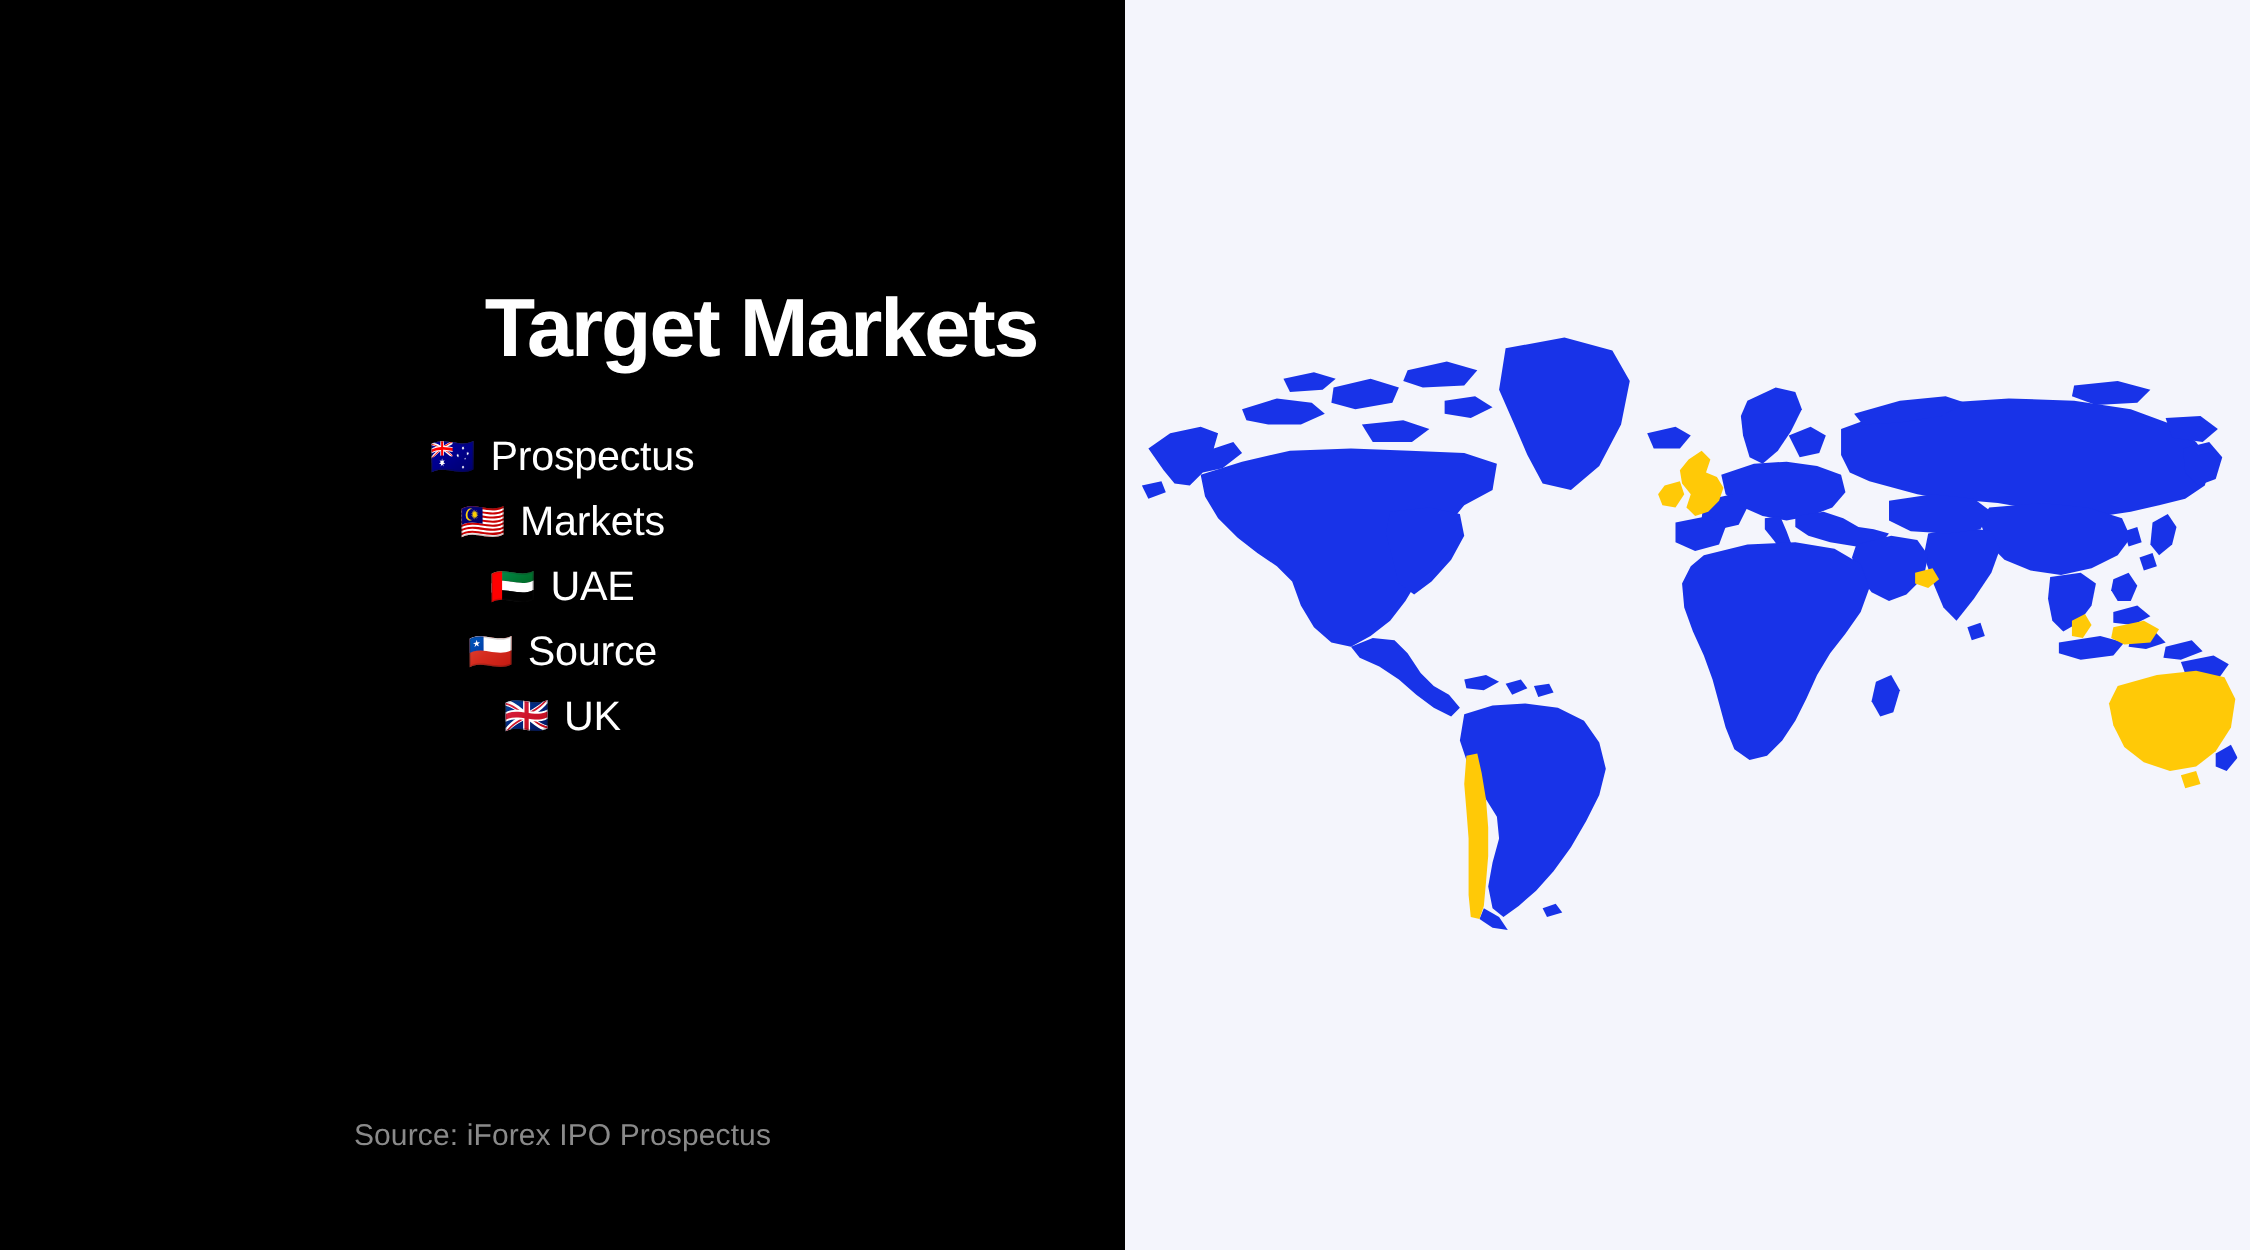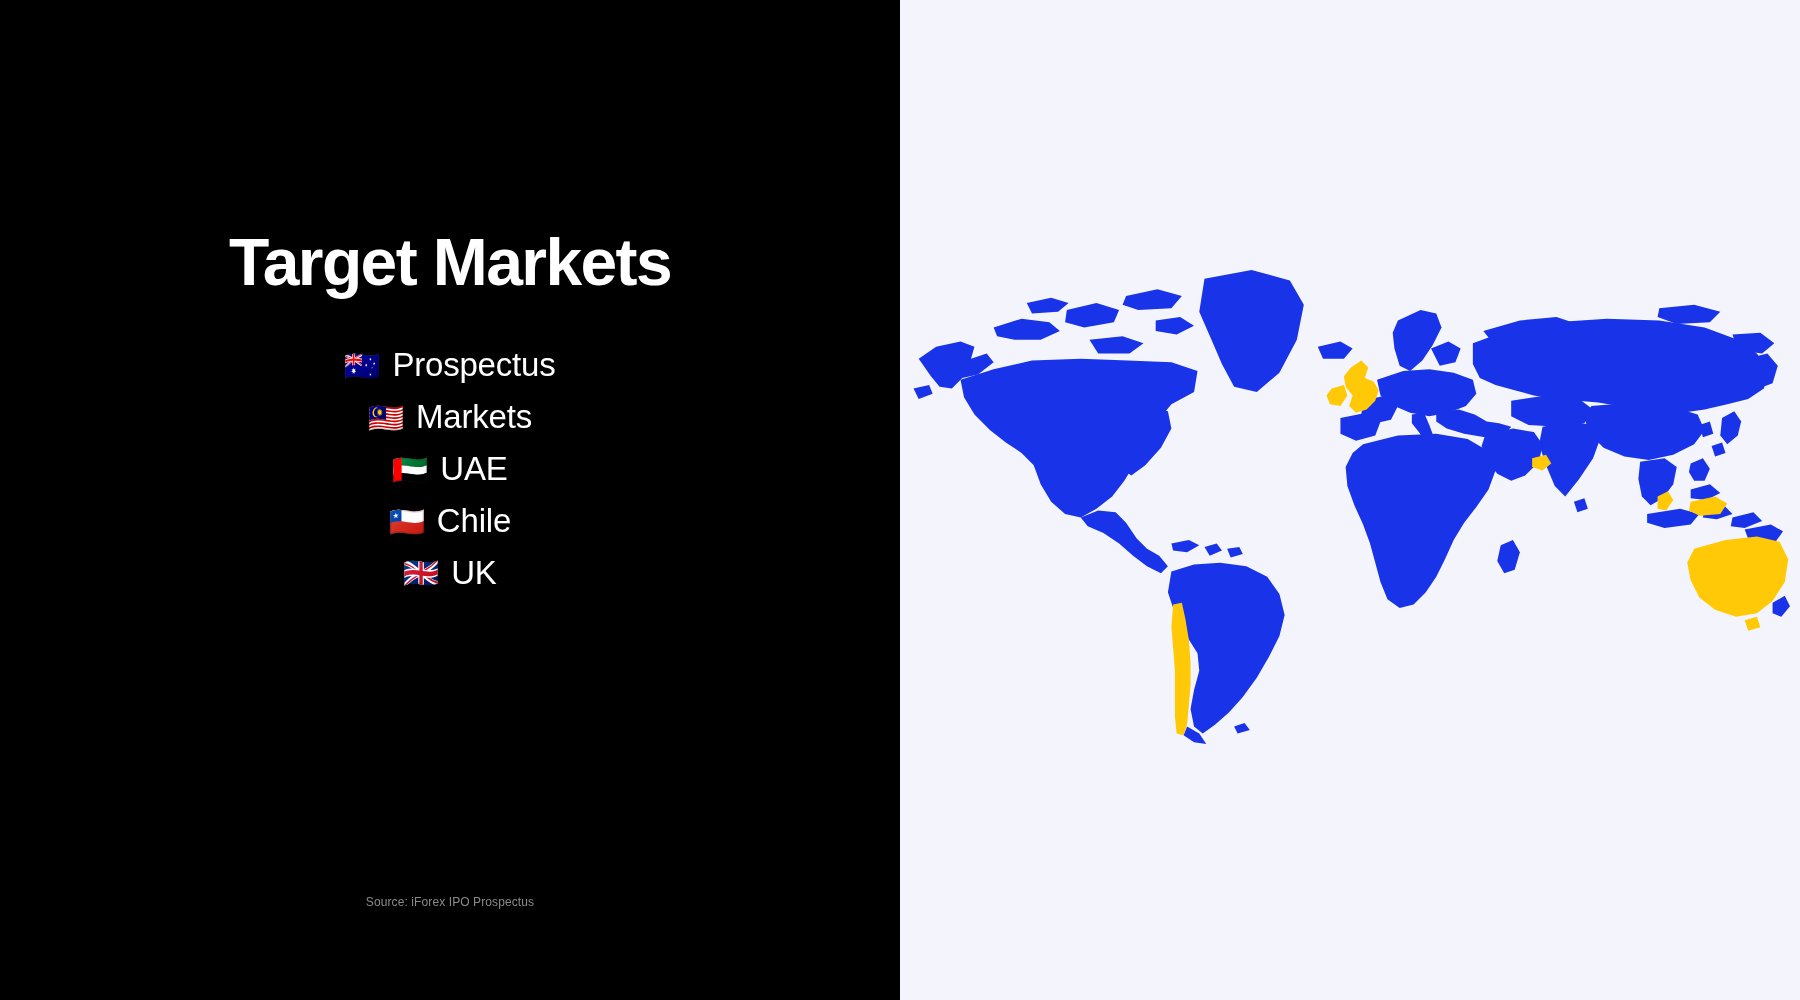--- a/index.html
+++ b/index.html
@@ -19,22 +19,22 @@
     width:900px; height:1000px;
     background:#000000;
     position:relative;
     display:flex; flex-direction:column;
     align-items:center;
     flex:none;
   }
   .title-block {
     margin-top:228px;
     width:100%;
-    text-align:center;
-    padding:0 93px;
+    text-align:right;
+    padding:0 70px;
   }
   .title-line {
     color:#ffffff;
     font-size:66px;
     font-weight:700;
     line-height:1.06;
     letter-spacing:-1.6px;
     white-space:nowrap;
   }
 
@@ -62,21 +62,21 @@
     display:inline-block;
     transform:translateY(1px);
   }
 
   .source-note {
     position:absolute;
     left:0; right:0;
     top:895px;
     text-align:center;
     color:#8a8a8a;
-    font-size:12px;
+    font-size:24px;
     font-weight:400;
     letter-spacing:0.1px;
   }
 
   
   .right-panel {
     width:900px; height:1000px;
     background:#f4f5fc;
     position:relative;
     display:flex;
@@ -112,21 +112,21 @@
       <li class="market-item">
         <span class="flag-emoji">🇲🇾</span>
         <span>Markets</span>
       </li>
       <li class="market-item">
         <span class="flag-emoji">🇦🇪</span>
         <span>UAE</span>
       </li>
       <li class="market-item">
         <span class="flag-emoji">🇨🇱</span>
-        <span>Chile</span>
+        <span>Source</span>
       </li>
       <li class="market-item">
         <span class="flag-emoji">🇬🇧</span>
         <span>UK</span>
       </li>
     </ul>
 
     <div class="source-note">Source: iForex IPO Prospectus</div>
   </section>
 

